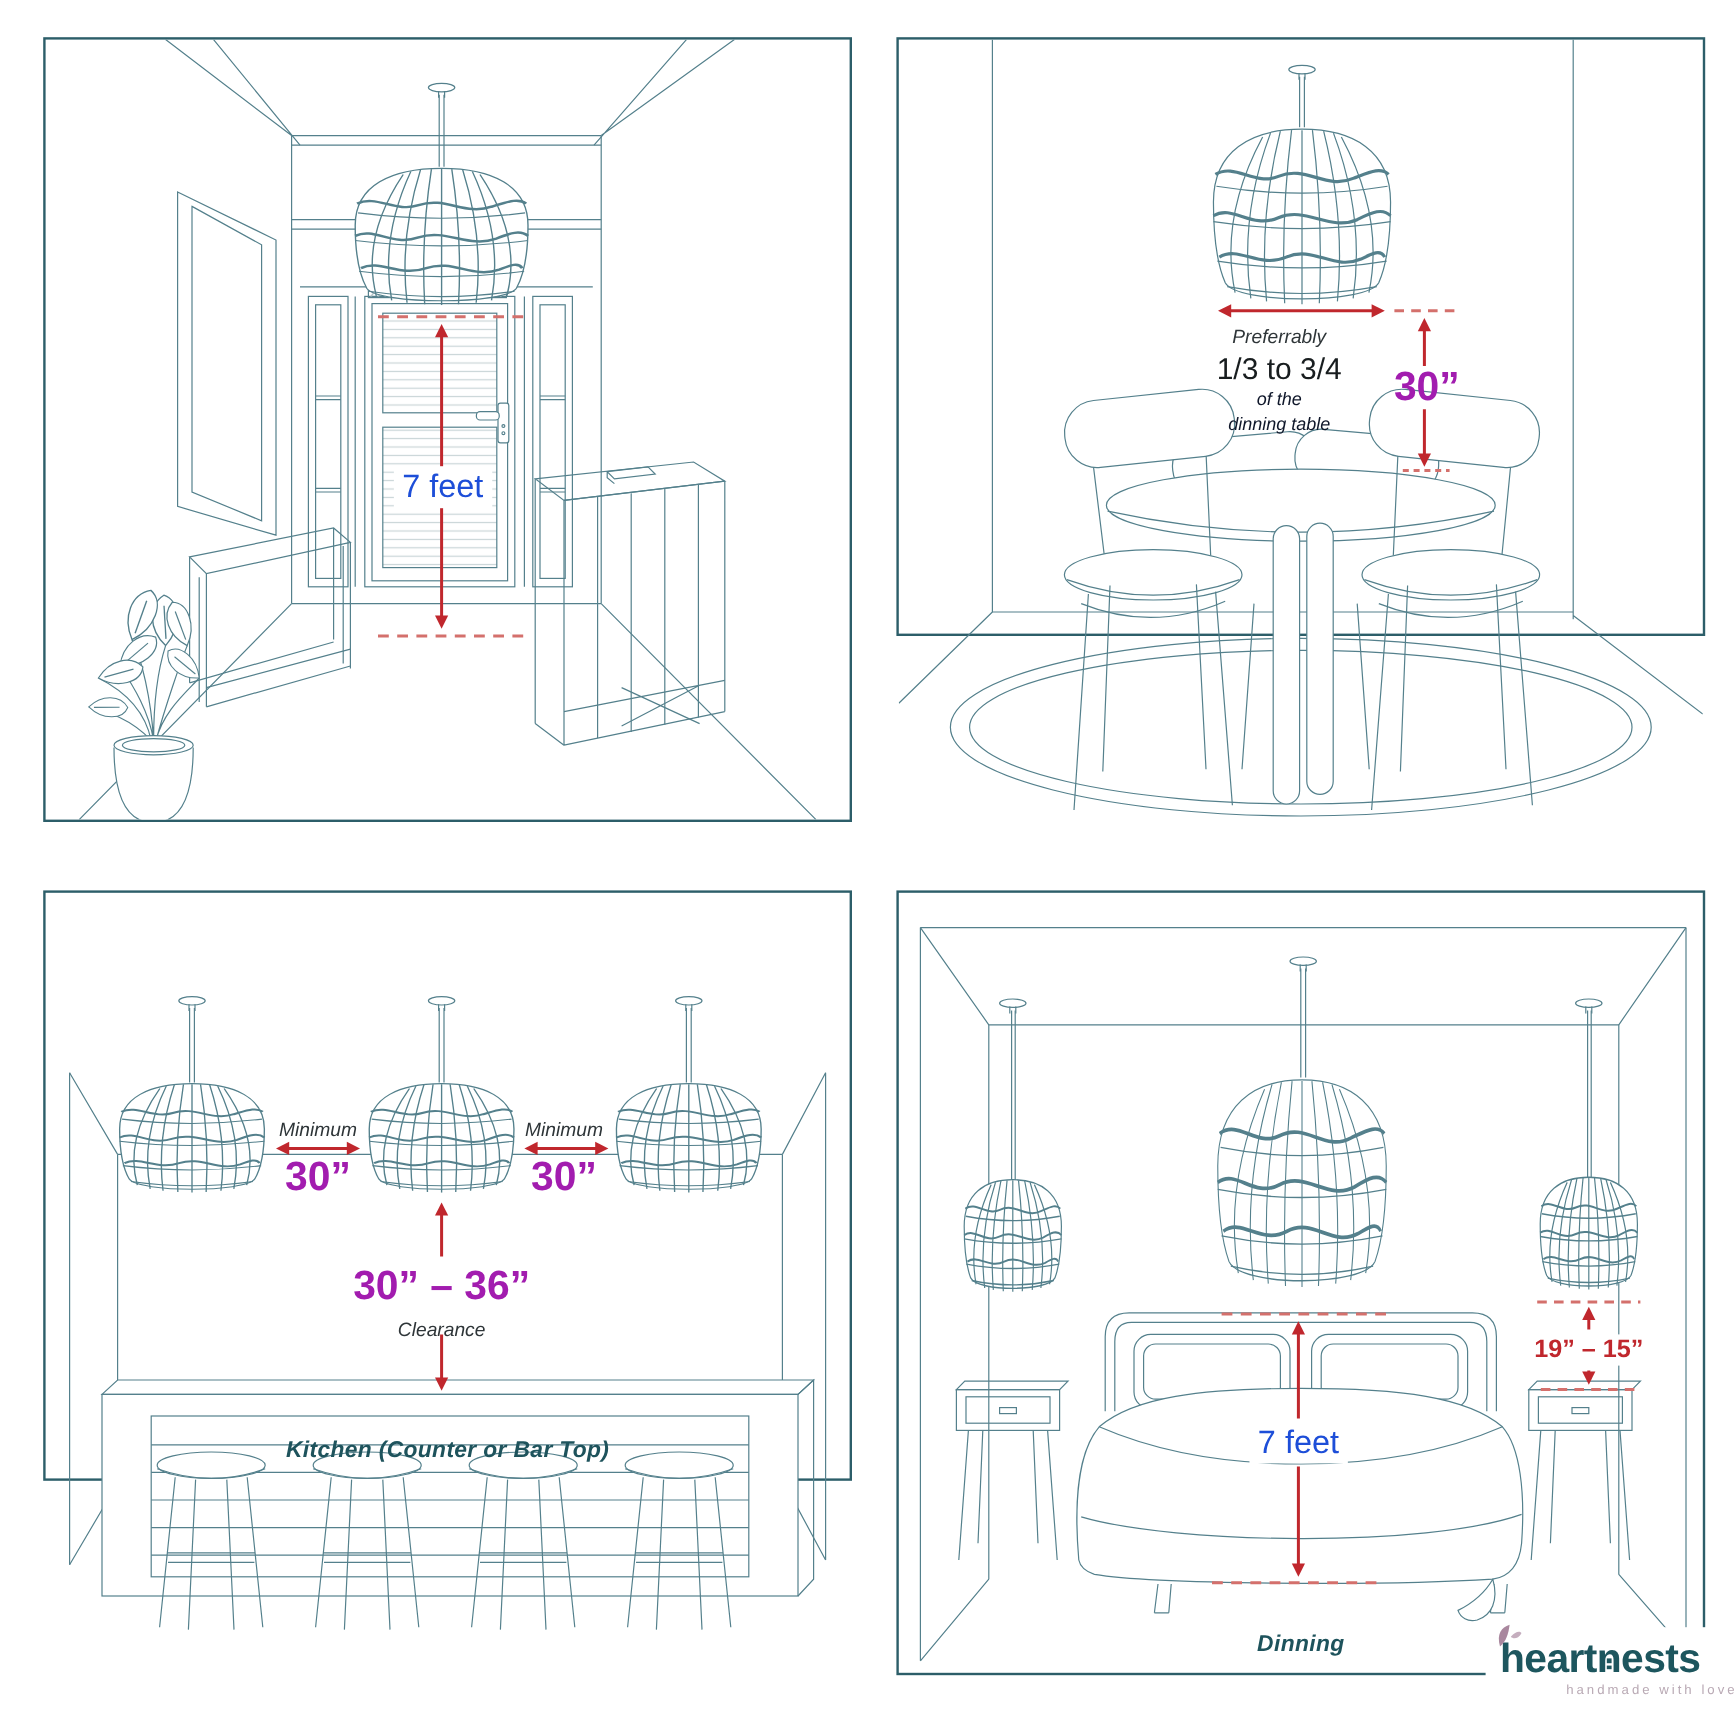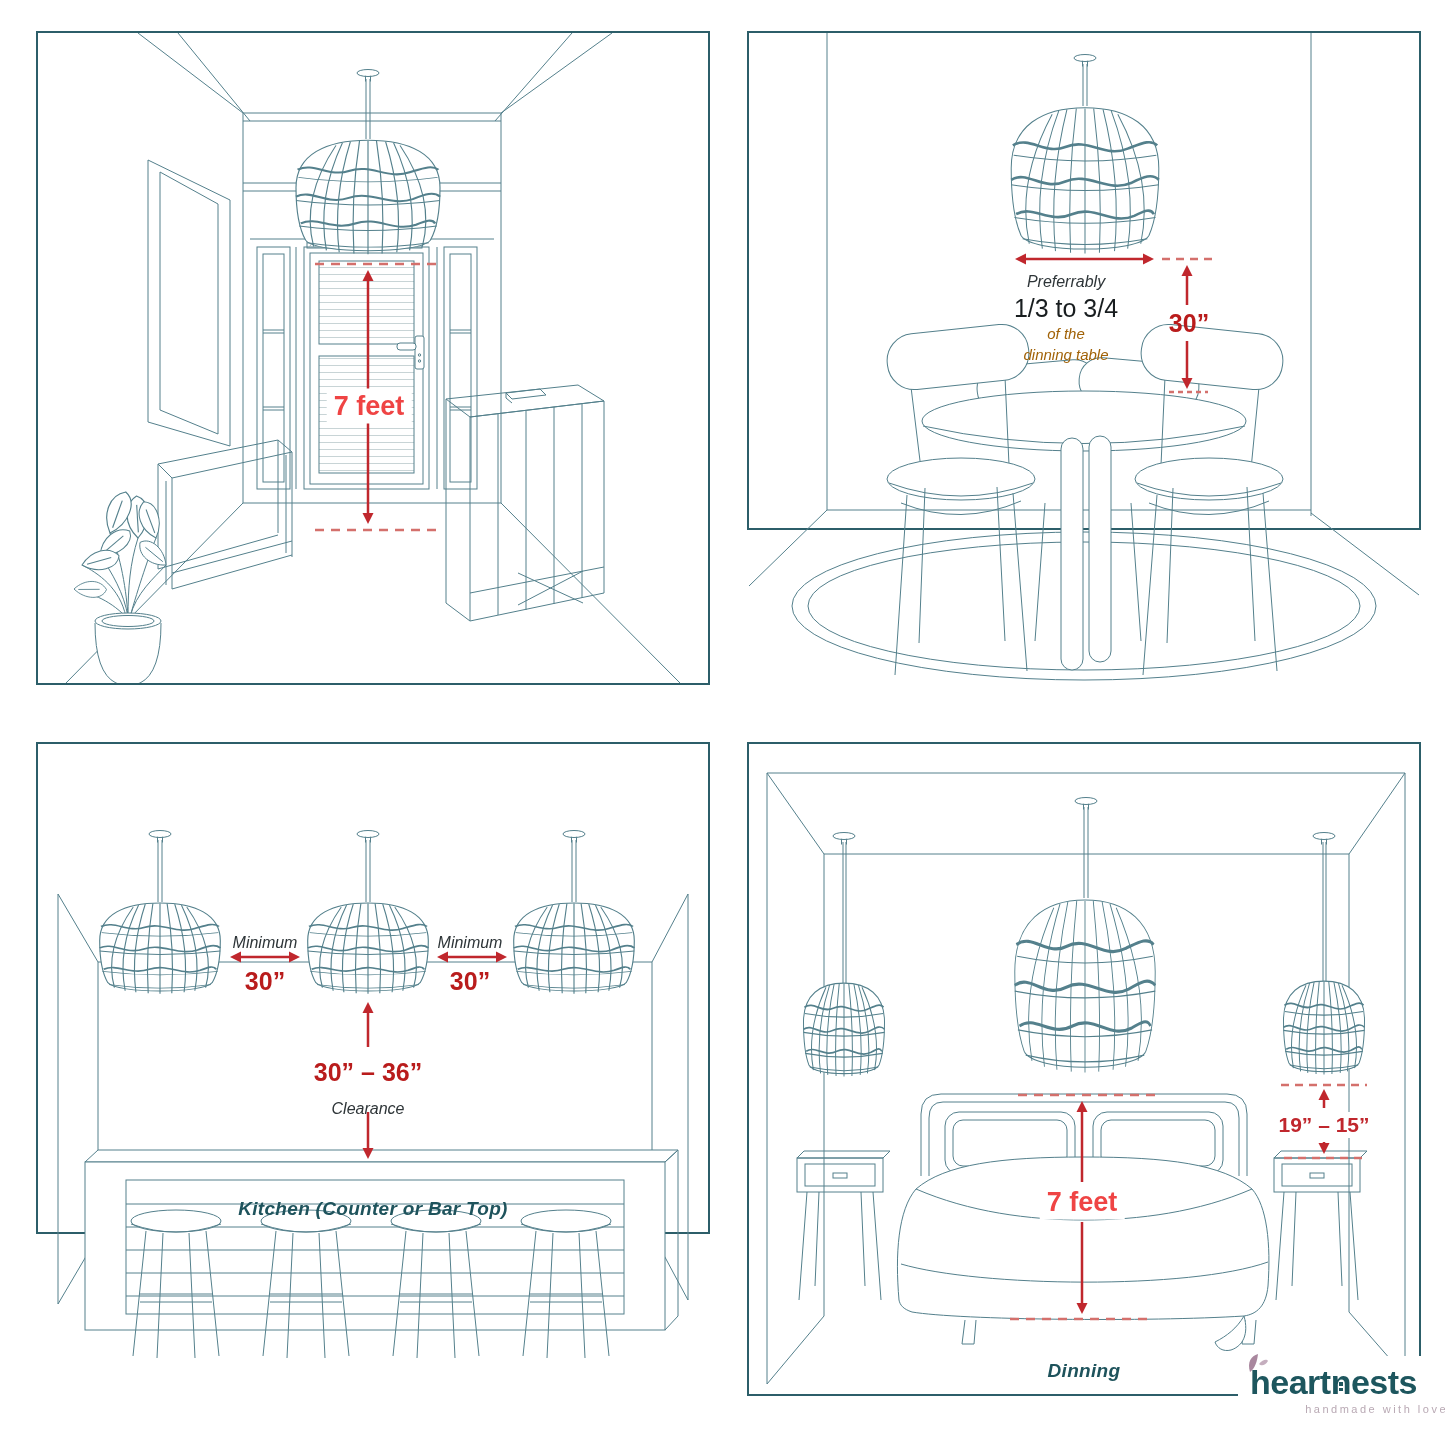--- a/index.html
+++ b/index.html
@@ -7,25 +7,25 @@
           font-family:"Liberation Sans",sans-serif;}
   .panel{position:absolute;border:2px solid #2c5e69;background:#fff;box-sizing:border-box;}
   #p-hallway{left:36px;top:31px;width:674px;height:654px;}
   #p-kitchen-oval{left:747px;top:31px;width:674px;height:499px;}
   #p-kitchen-counter{left:36px;top:742px;width:674px;height:492px;}
   #p-bedroom{left:747px;top:742px;width:674px;height:654px;}
   svg.scene{position:absolute;left:0;top:0;}
   .caption{position:absolute;left:0;right:0;bottom:12px;text-align:center;
            font-style:italic;font-weight:bold;font-size:19px;color:#1e535c;letter-spacing:.3px;}
   .lbl{position:absolute;transform:translate(-50%,-50%);white-space:nowrap;text-align:center;}
-  .red-lg{color:#ef4444;font-weight:bold;font-size:27px;}
-  .red-md{color:#b91c1c;font-weight:bold;font-size:25px;}
+  .red-lg{color:#1d4ed8;font-weight:normal;font-size:27px;}
+  .red-md{color:#a21caf;font-weight:bold;font-size:34px;}
   .red-sm{color:#c0272d;font-weight:bold;font-size:21px;}
   .dark-it{color:#2e3538;font-style:italic;font-size:16px;}
-  .dark-it-sm{color:#a16207;font-style:italic;font-size:15px;}
+  .dark-it-sm{color:#0f172a;font-style:italic;font-size:15px;}
   .fraction{color:#181d1f;font-weight:500;font-size:25px;}
   .bgw{background:#fff;padding:2px 7px;}
   .logo{position:absolute;left:1238px;top:1356px;width:200px;background:#fff;
         padding:8px 4px 4px 12px;z-index:5;}
   .logo-name{position:relative;display:inline-block;font-weight:bold;font-size:34px;
              color:#1d565e;letter-spacing:-.5px;line-height:1.1;}
   .logo-leaf{position:absolute;left:-6px;top:-11px;}
   .logo-window{position:absolute;left:89px;top:18px;width:9px;height:9px;
                display:grid;grid-template-columns:3.5px 3.5px;grid-gap:2px;}
   .logo-window span{width:3.5px;height:3.5px;background:#1d565e;display:block;}

